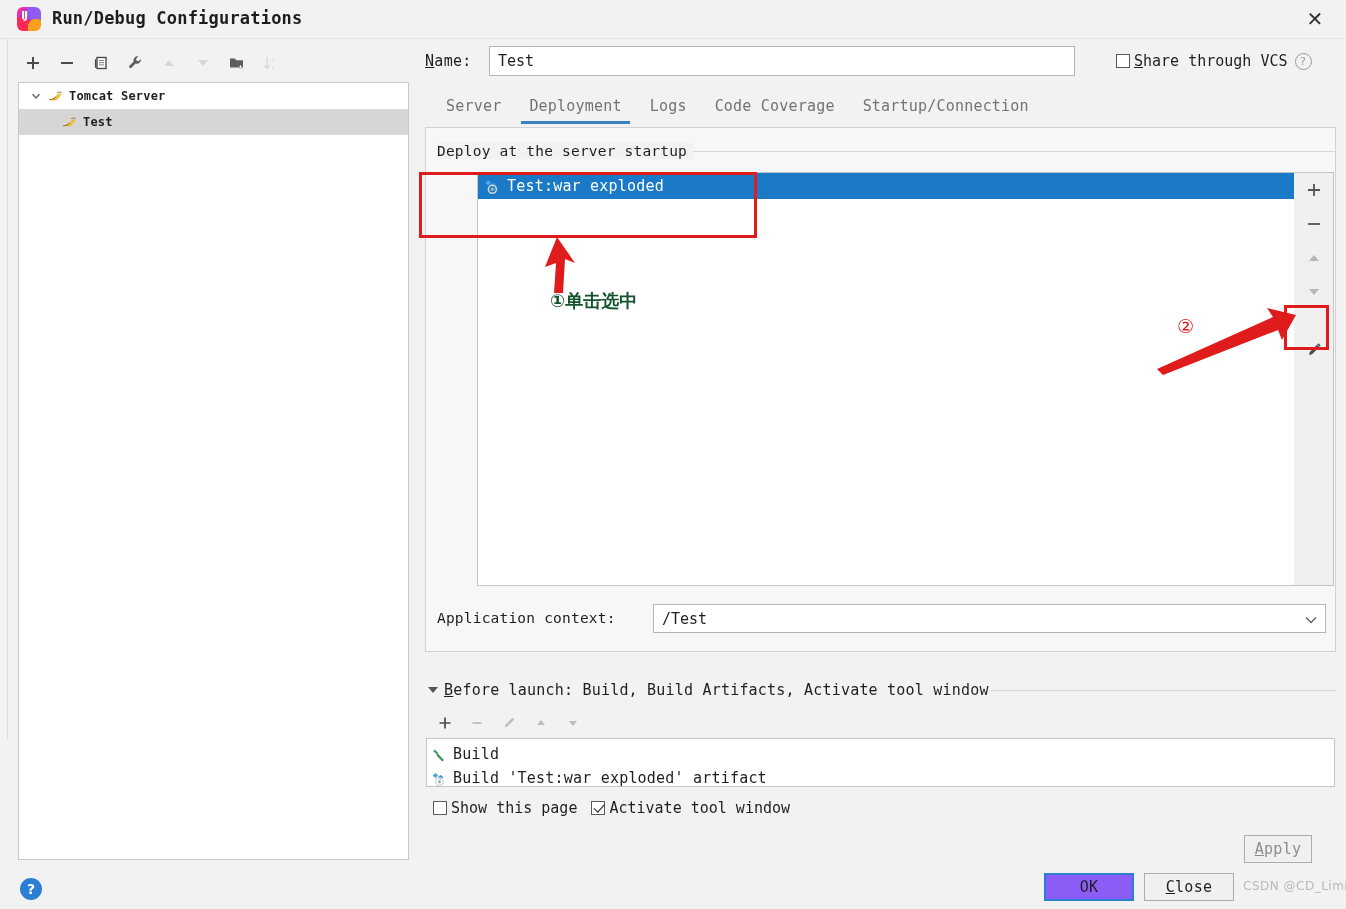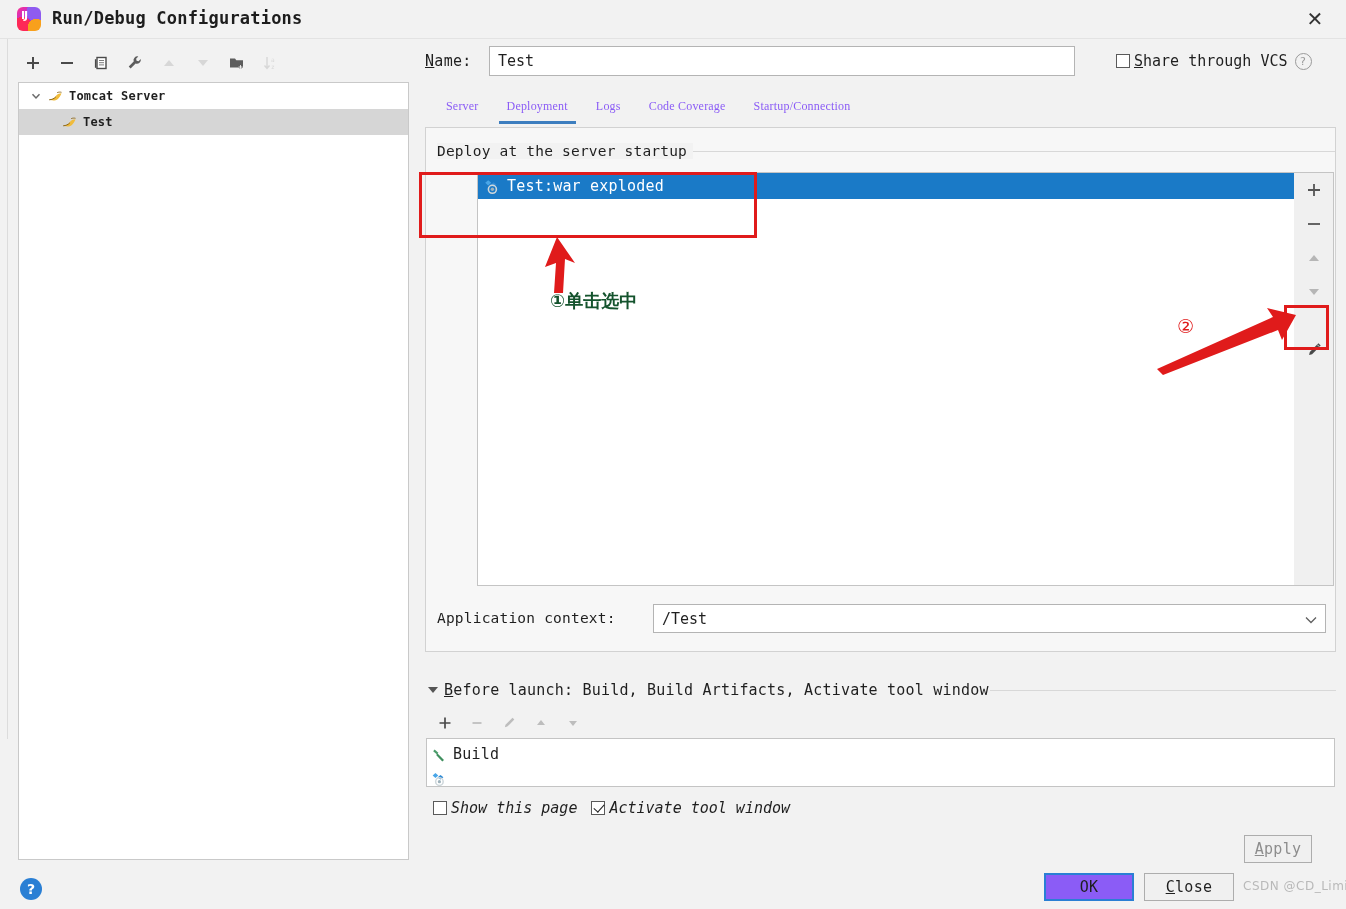--- a/index.html
+++ b/index.html
@@ -119,21 +119,21 @@
     display:inline-flex;align-items:center;justify-content:center;font-size:11px;margin-left:7px;
     font-family:"DejaVu Sans","Liberation Sans",sans-serif; cursor:pointer;
   }
 
   
   .tabs{
     position:absolute; left:432px; top:92px; height:32px; display:flex; align-items:flex-start; gap:0px;
   }
   .tab{
     padding:0 14px; height:28px; display:flex; align-items:center;
-    font-size:12px; letter-spacing:.2px; cursor:pointer; color:#8b5cf6; position:relative;font-family:Liberation Serif, serif;
+    font-size:15px; letter-spacing:.2px; cursor:pointer; color:#737373; position:relative;
   }
   .tab.active::after{
     content:""; position:absolute; left:6px; right:6px; bottom:-4px; height:3px; background:#3d7ebf;
   }
 
   
   .group-box{
     position:absolute; left:425px; top:127px; width:911px; height:525px;
     border:1px solid #d2d2d2; background:#f7f7f7;
   }
@@ -210,21 +210,21 @@
     position:absolute; left:426px; top:738px; width:909px; height:49px;
     background:#fff; border:1px solid #c4c4c4; overflow:hidden;
   }
   .bl-row{
     height:24px; display:flex; align-items:flex-end; padding-left:4px; font-size:15px; letter-spacing:.2px;
     cursor:pointer;
   }
   .bl-ico{ width:18px;height:16px;margin-right:4px;flex:0 0 auto;position:relative;}
 
   .bottom-checks{
-    position:absolute; left:433px; top:799px; display:flex; align-items:center; font-size:15px; gap:0;font-style:italic;
+    position:absolute; left:433px; top:799px; display:flex; align-items:center; font-size:15px; gap:0;
   }
   .bottom-checks .grp{ display:flex; align-items:center; margin-right:14px; cursor:pointer;}
 
   
   .btn{
     position:absolute; height:28px; background:#f0f0f0; border:1px solid #adadad;
     display:flex; align-items:center; justify-content:center;
     font-size:15px; letter-spacing:.3px; cursor:pointer; color:#1f1f1f;
   }
   .btn.default{ border:2px solid #2a7fd4; background:#8b5cf6; }
@@ -470,20 +470,21 @@
   </div>
   <div class="bl-row">
     <span class="bl-ico">
       <svg width="17" height="16" viewBox="0 0 17 17">
         <path d="M4.2 2.2l3 2.6-3 2.6-3-2.6z" fill="#49a6e8"></path>
         <path d="M9.6 4.3l3 2.4-3 2.4-3-2.4z" fill="#2f8ad4"></path>
         <circle cx="8.4" cy="11.3" r="4" fill="none" stroke="#cfd8dc" stroke-width="1.6"></circle>
         <circle cx="8.4" cy="11.3" r="1.7" fill="#9fb3bd"></circle>
       </svg>
     </span>
+    <span>Build 'Test:war exploded' artifact</span>
   </div>
 </div>
 
 <div class="bottom-checks">
   <span class="grp">
     <span class="chk"></span>
     <span>Show this page</span>
   </span>
   <span class="grp">
     <span class="chk checked"></span>

